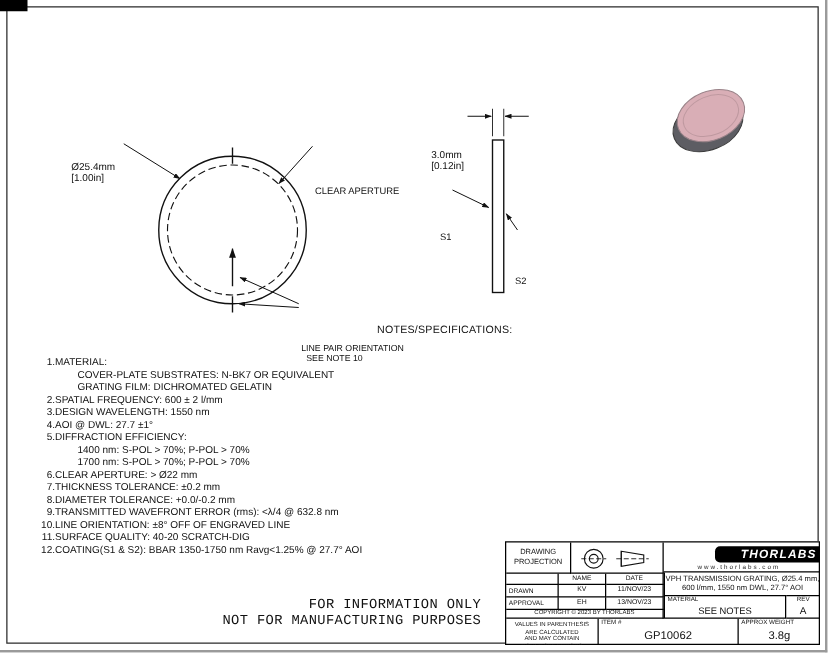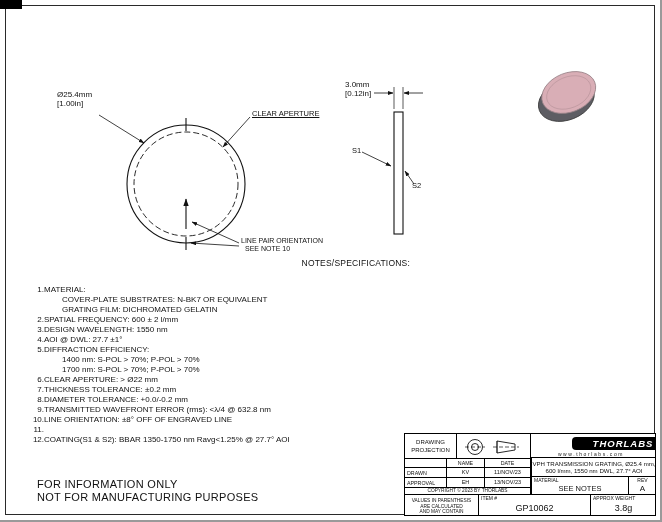--- a/index.html
+++ b/index.html
@@ -5,33 +5,33 @@
   html,body{margin:0;padding:0;background:#cfcfcf;}
   .page{
     position:relative;width:660px;height:520px;background:#ffffff;
     font-family:"Liberation Sans",sans-serif;color:#111;
     border-right:2px solid #9a9a9a;border-bottom:2px solid #9a9a9a;
     overflow:hidden;
   }
   .frame{position:absolute;left:5px;top:5px;width:648px;height:508px;border:1px solid #2a2a2a;}
   .corner-mark{position:absolute;left:0;top:0;width:22px;height:9px;background:#000;}
   .linework{position:absolute;left:0;top:0;}
-  .lbl{position:absolute;font-size:7.5px;line-height:8.6px;white-space:nowrap;color:#111;}
+  .lbl{position:absolute;font-size:7.5px;line-height:8.6px;white-space:nowrap;color:#111;margin-top:39px;}
   .lbl.dim{font-size:8px;line-height:9px;}
   .lbl .ind{padding-left:4px;}
 
   .notes{position:absolute;left:18px;top:258px;width:392px;text-align:right;}
   .notes-title{font-size:8.5px;margin-bottom:17px;letter-spacing:.2px;}
   .note-row{display:flex;font-size:8px;line-height:10px;}
   .note-num{width:26px;flex:0 0 26px;}
   .note-text{white-space:nowrap;}
   .note-text.indent{padding-left:18px;}
 
-  .info-only{position:absolute;left:37px;top:478px;width:330px;text-align:left;
-    font-size:11px;line-height:13px;letter-spacing:.3px;}
+  .info-only{position:absolute;left:55px;top:478px;width:330px;text-align:right;
+    font-size:11px;line-height:13px;letter-spacing:.3px;font-family:Liberation Mono, monospace;}
 
   .tb{position:absolute;left:404px;top:433px;width:252px;height:83px;border:1px solid #000;background:#fff;box-sizing:border-box;}
   .tb .cell{position:absolute;box-sizing:border-box;overflow:hidden;}
   .tb .b-r{border-right:1px solid #000;} .tb .b-b{border-bottom:1px solid #000;}
   .tb .b-t{border-top:1px solid #000;} .tb .b-l{border-left:1px solid #000;}
   .tiny{font-size:5px;line-height:6px;}
   .small{font-size:6px;line-height:7px;}
   .ctr{display:flex;align-items:center;justify-content:center;text-align:center;}
   .proj-label{font-size:6px;line-height:7.5px;text-align:center;padding-top:5px;}
   .logo-rect{position:absolute;left:9px;top:3px;width:102px;height:13px;background:#000;border-radius:4px;
@@ -83,21 +83,21 @@
       <ellipse cx="565" cy="99" rx="29" ry="20" fill="#5d5d63" stroke="#3a3a3a" stroke-width="0.8"></ellipse>
       <ellipse cx="570" cy="93" rx="28" ry="19.5" fill="#d9aeb6" stroke="#9a8389" stroke-width="0.8"></ellipse>
       <ellipse cx="570" cy="93" rx="23" ry="15.5" fill="none" stroke="rgba(0,0,0,0.12)" stroke-width="0.8"></ellipse>
     </g>
   </svg>
 
   <div class="lbl dim" style="left:57px;top:90px;">
     <div>Ø25.4mm</div>
     <div>[1.00in]</div>
   </div>
-  <div class="lbl" style="left:252px;top:110px;text-decoration:underline;">
+  <div class="lbl" style="left:252px;top:110px;">
     <div>CLEAR APERTURE</div>
   </div>
   <div class="lbl" style="left:241px;top:237px;font-size:7px;line-height:8.2px;">
     <div>LINE PAIR ORIENTATION</div>
     <div class="ind">SEE NOTE 10</div>
   </div>
   <div class="lbl dim" style="left:345px;top:80px;">
     <div>3.0mm</div>
     <div>[0.12in]</div>
   </div>
@@ -158,20 +158,21 @@
         <div class="note-row">
           <span class="note-num">9.</span>
           <span class="note-text">TRANSMITTED WAVEFRONT ERROR (rms): &lt;λ/4 @ 632.8 nm</span>
         </div>
         <div class="note-row">
           <span class="note-num">10.</span>
           <span class="note-text">LINE ORIENTATION: ±8° OFF OF ENGRAVED LINE</span>
         </div>
         <div class="note-row">
           <span class="note-num">11.</span>
+          <span class="note-text">SURFACE QUALITY: 40-20 SCRATCH-DIG</span>
         </div>
         <div class="note-row">
           <span class="note-num">12.</span>
           <span class="note-text">COATING(S1 &amp; S2): BBAR 1350-1750 nm Ravg&lt;1.25% @ 27.7° AOI</span>
         </div>
       </div>
   </div>
 
   <div class="info-only">
     <div>FOR INFORMATION ONLY</div>

